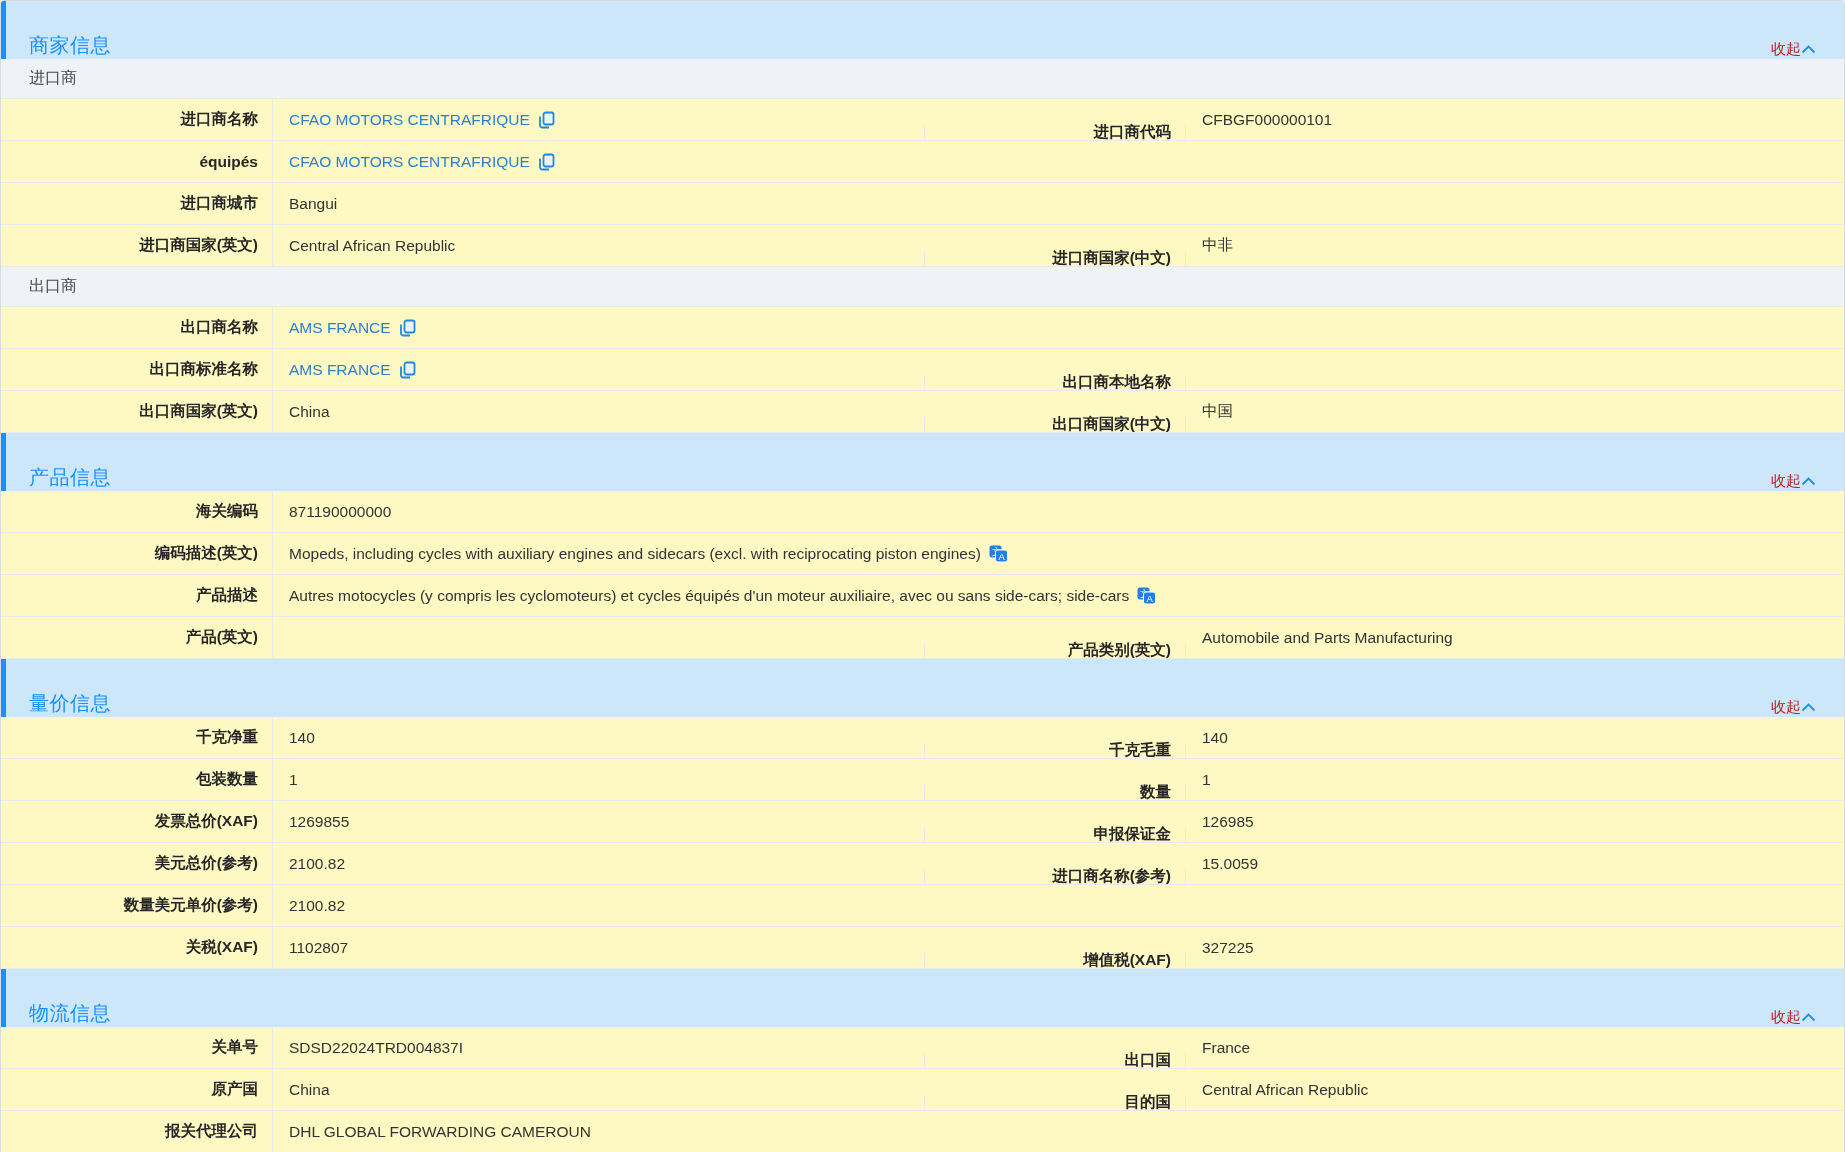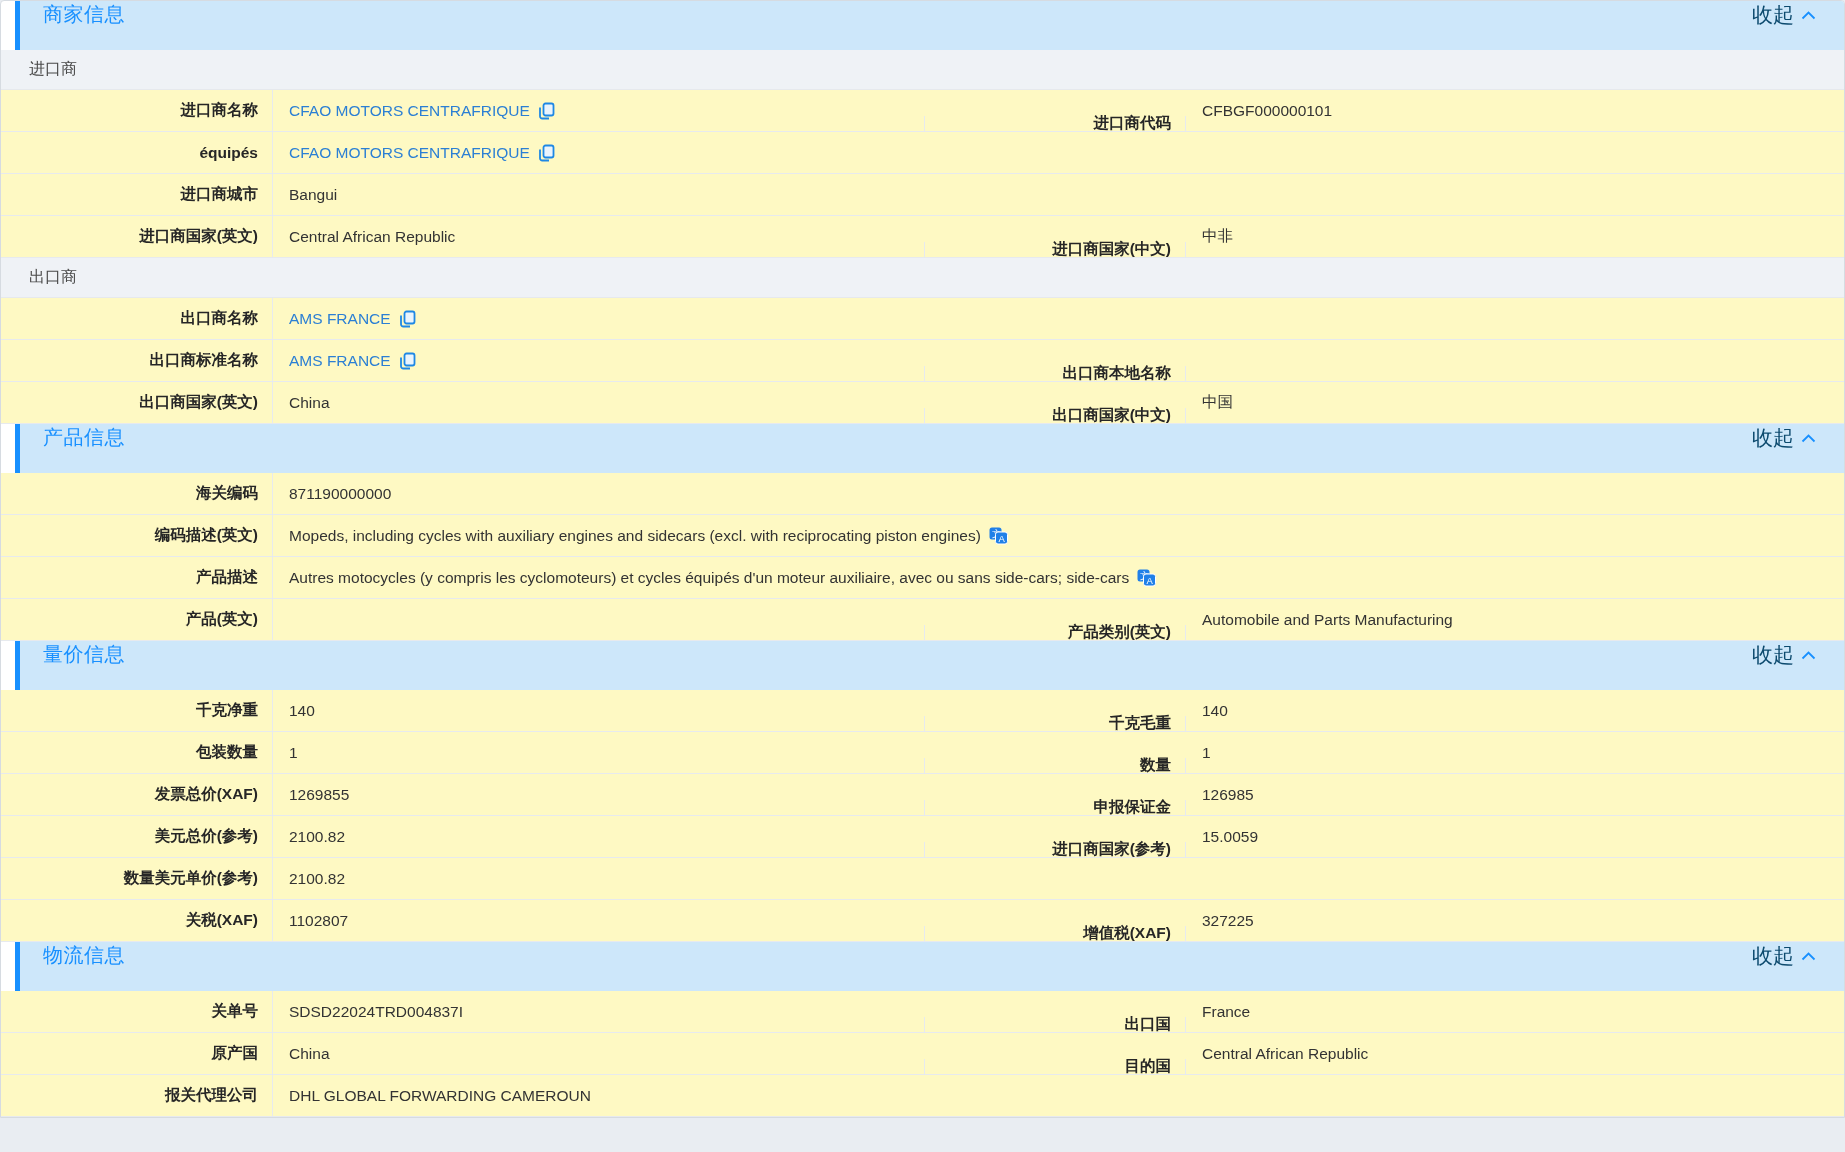--- a/index.html
+++ b/index.html
@@ -12,48 +12,46 @@
   .page {
     width: 1845px;
     background: #ffffff;
     border: 1px solid #d6dbe1;
     border-radius: 4px 4px 0 0;
     overflow: hidden;
   }
   
   .sec-header {
     position: relative;
-    height: 49px;
+    height: 58px;
     background: #cde7fa;
     display: flex;
-    align-items: flex-start;
-    margin-left: 14px;
+    align-items: flex-end;
   }
   .sec-bar {
     position: absolute;
     left: 0; top: 0;
     width: 5px; height: 100%;
     background: #1890ff;
   }
   .sec-title {
     margin-left: 28px;
     font-size: 20px;
     color: #1890ff;
     letter-spacing: 0.5px;
   }
   .collapse-btn {
     margin-left: auto;
     margin-right: 28px;
     background: none;
     border: none;
-    color: #0c4a6e;
-    font-size: 21px;
+    color: #b91c1c;
+    font-size: 15px;
     display: flex;
     align-items: center;
-    gap: 7px;
     cursor: pointer;
     font-family: inherit;
   }
   
   .subheader {
     height: 40px;
     background: #eff2f6;
     display: flex;
     align-items: center;
     padding-left: 28px;
@@ -307,21 +305,21 @@
     <div class="row">
       <div class="c label1">发票总价(XAF)</div>
       <div class="c value1">1269855</div>
       <div class="c label2">申报保证金</div>
       <div class="c value2">126985</div>
     </div>
 
     <div class="row">
       <div class="c label1">美元总价(参考)</div>
       <div class="c value1">2100.82</div>
-      <div class="c label2">进口商国家(参考)</div>
+      <div class="c label2">进口商名称(参考)</div>
       <div class="c value2">15.0059</div>
     </div>
 
     <div class="row">
       <div class="c label1">数量美元单价(参考)</div>
       <div class="c value-full">2100.82</div>
     </div>
 
     <div class="row">
       <div class="c label1">关税(XAF)</div>

